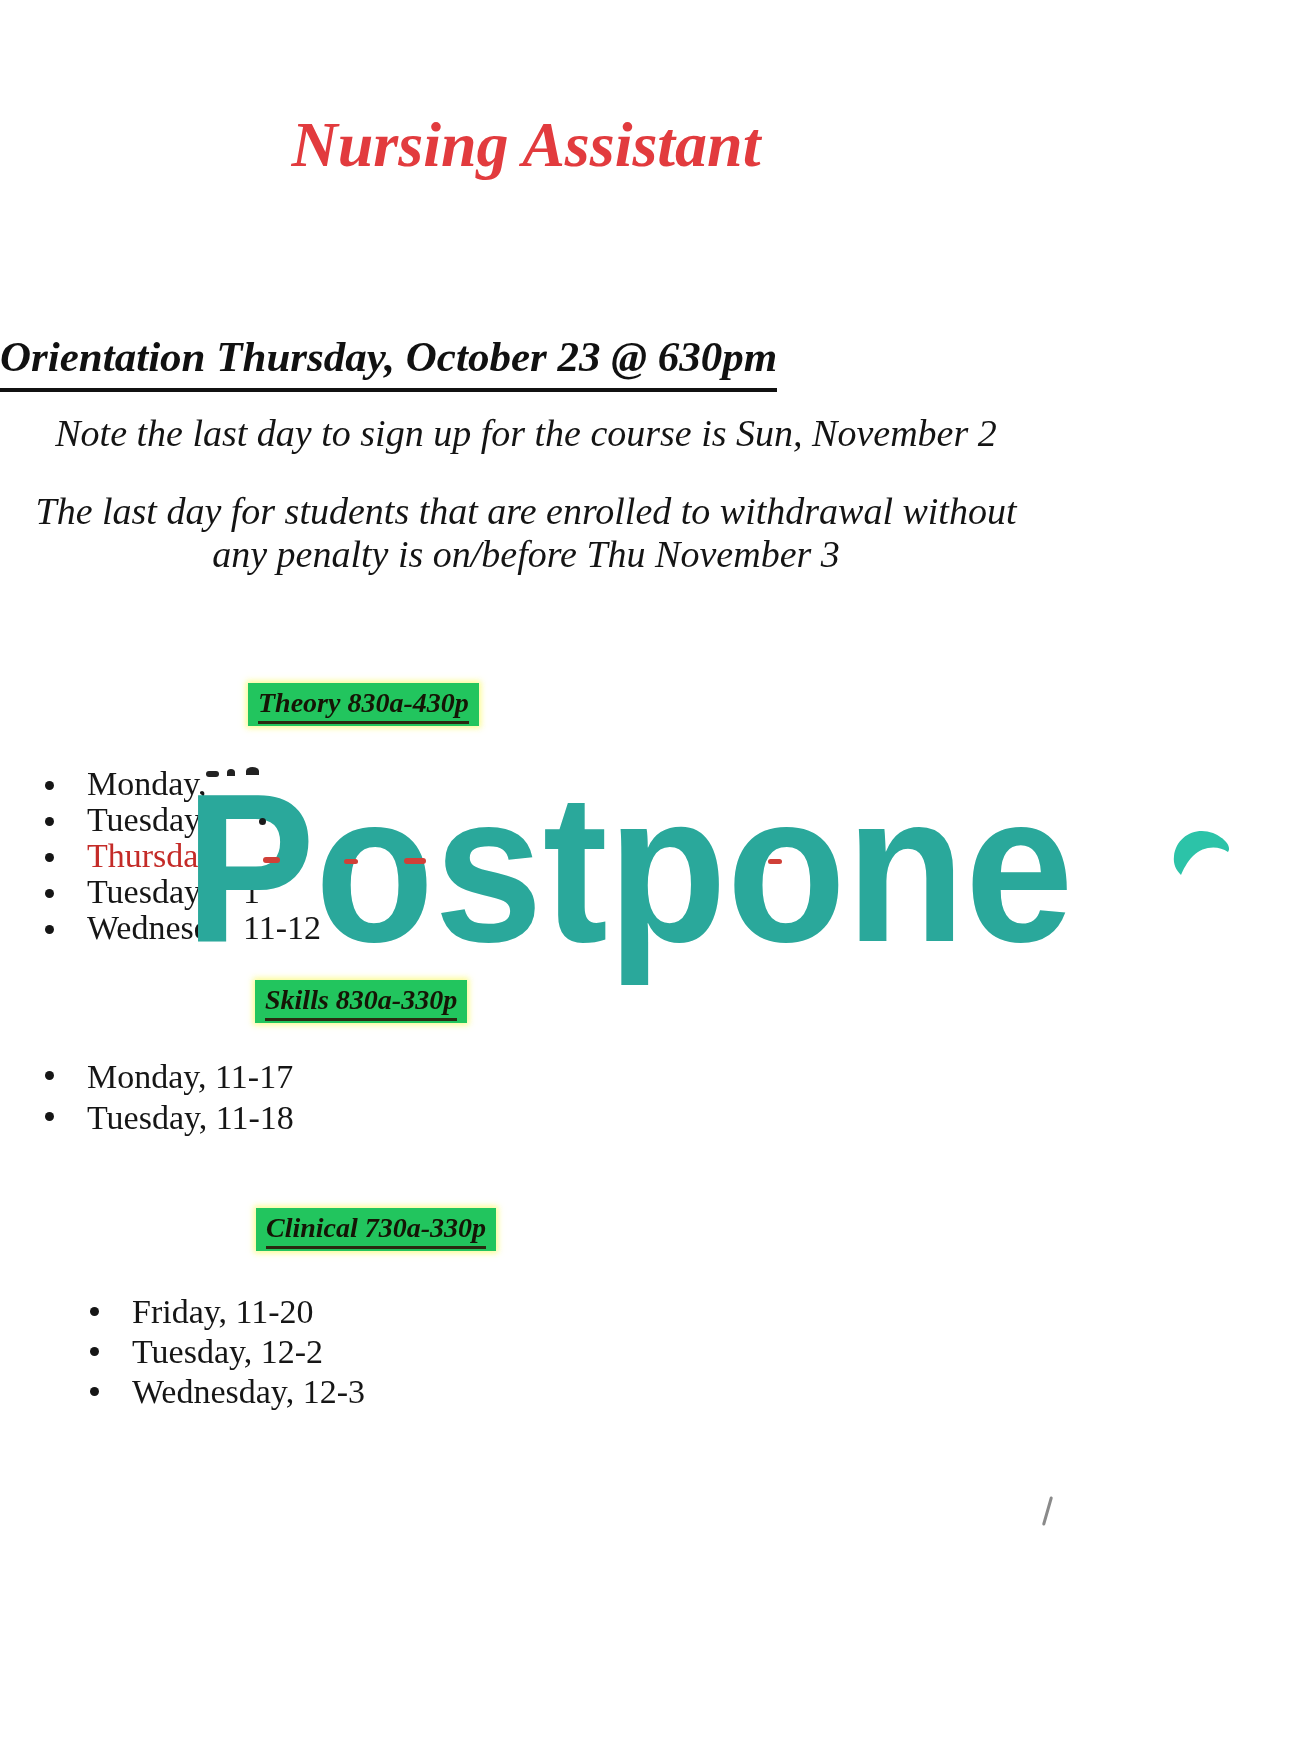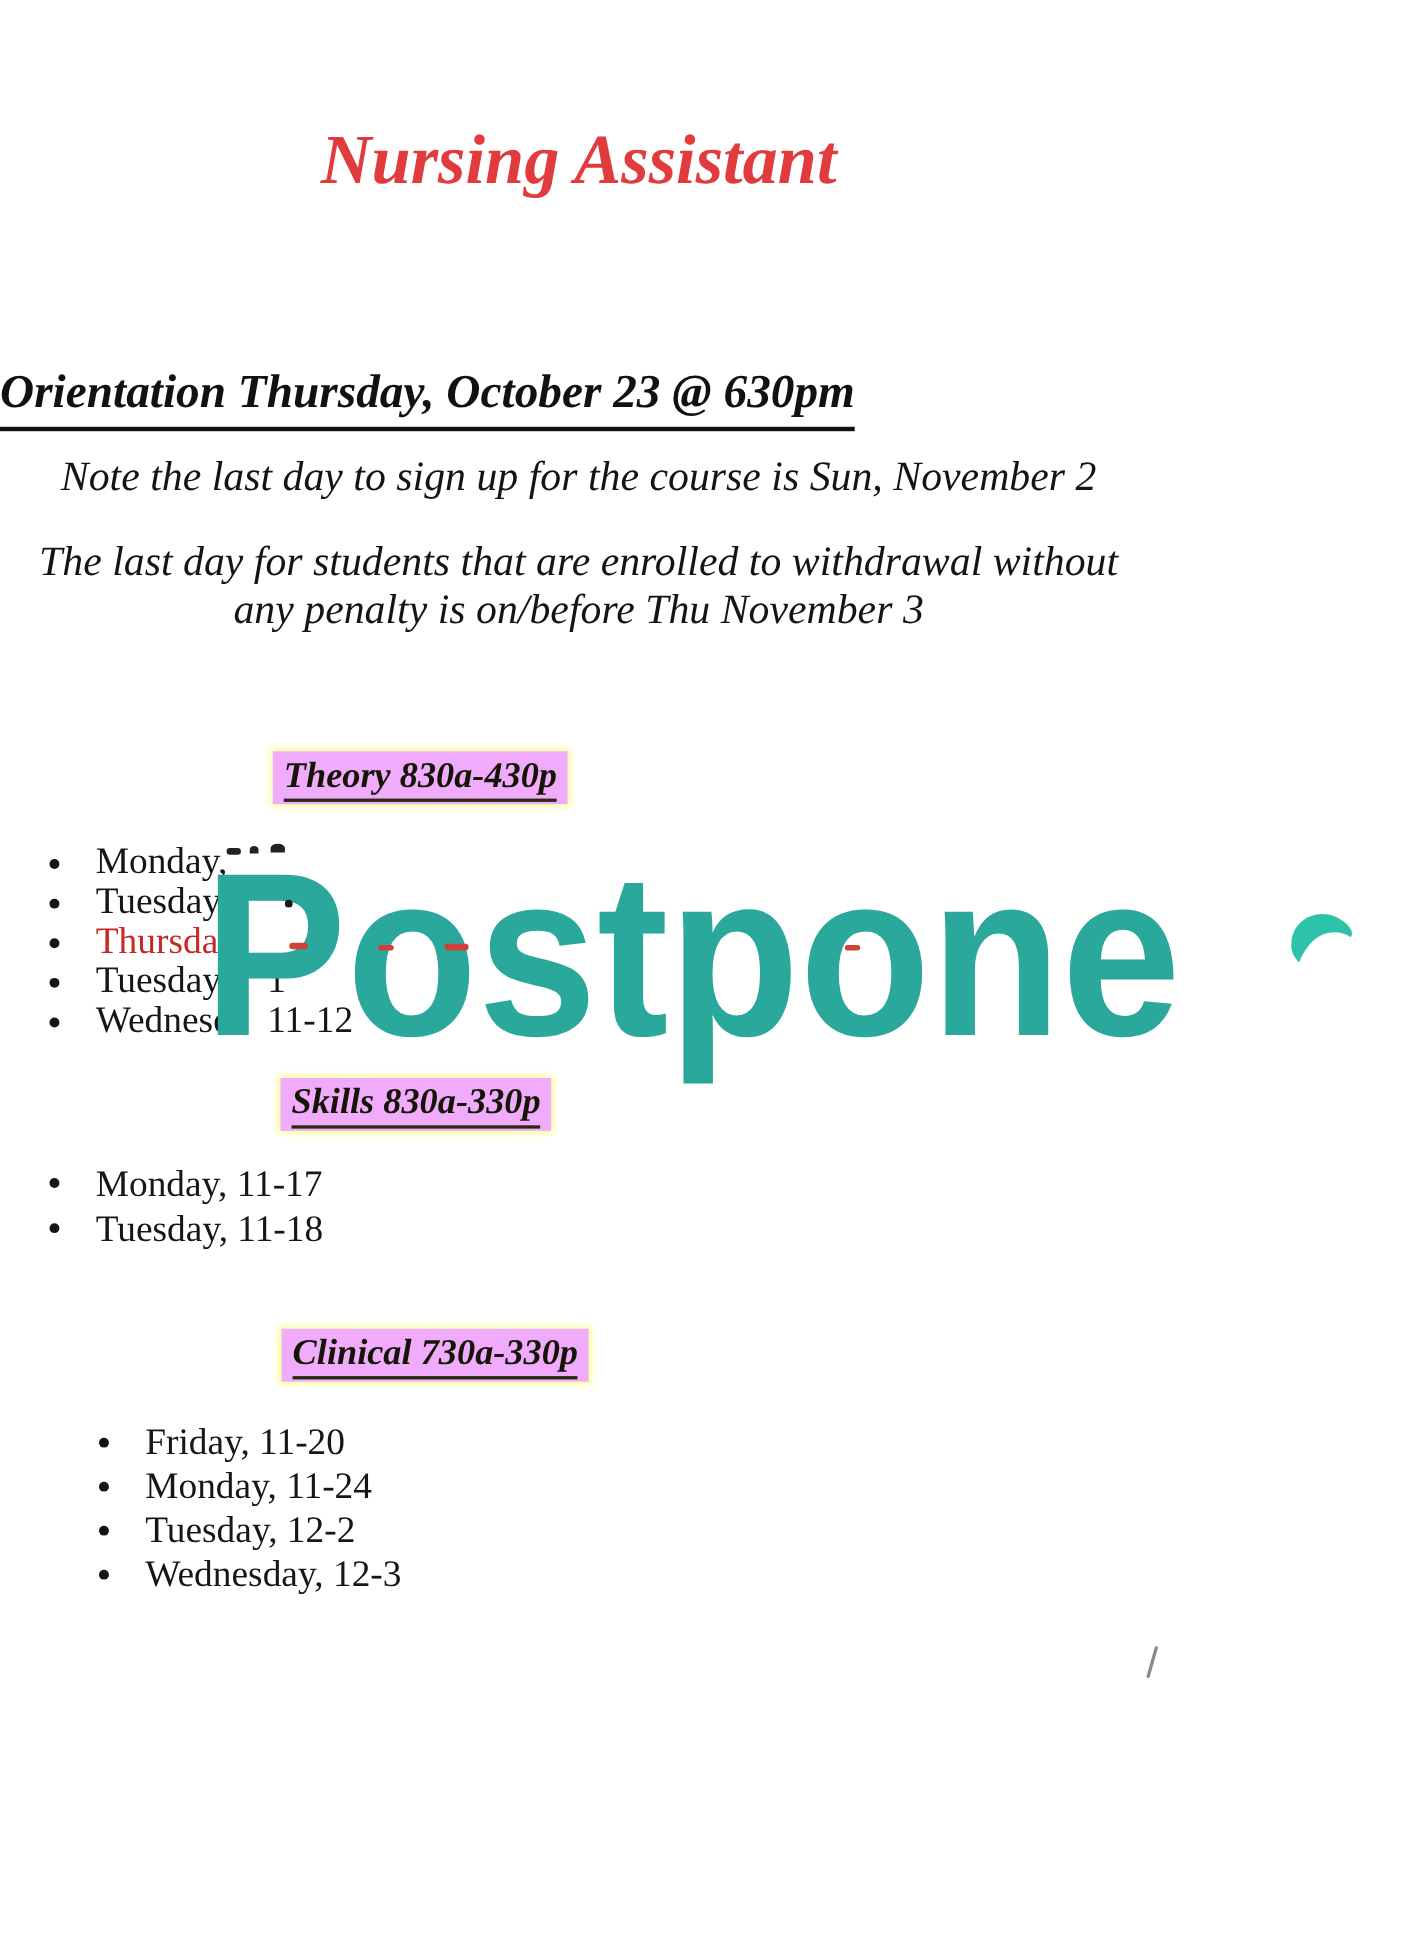--- a/index.html
+++ b/index.html
@@ -41,24 +41,24 @@
     font-size:38px; line-height:1.12;
     color:#141414;
   }
   .note-signup { top:412px; }
   .note-withdraw-1 { top:490px; }
   .note-withdraw-2 { top:533px; }
 
   
   .hl-heading {
     position:absolute;
-    background:#f0abfc;
+    background:#22c55e;
     color:#151505;
     font-style:italic; font-weight:bold;
-    font-size:33px; line-height:1;
+    font-size:28px; line-height:1;
     padding:6px 10px 9px 10px;
     box-shadow:0 0 6px 2px rgba(248,247,51,.55);
   }
   .hl-heading > span {
     border-bottom:3px solid #2a2a10;
     padding-bottom:3px;
   }
   .theory-heading   { left:248px; top:683px; }
   .skills-heading   { left:255px; top:980px; }
   .clinical-heading { left:256px; top:1208px; }
@@ -195,23 +195,20 @@
   </ul>
 
   <div class="hl-heading clinical-heading">
     <span>Clinical 730a-330p</span>
   </div>
   <ul class="bullet-list clinical-list">
     <li>
       <span class="day">Friday, 11-20</span>
     </li>
     <li>
-      <span class="day">Monday, 11-24</span>
-    </li>
-    <li>
       <span class="day">Tuesday, 12-2</span>
     </li>
     <li>
       <span class="day">Wednesday, 12-3</span>
     </li>
   </ul>
 
   <div class="pen-slash"></div>
 
 </div>

